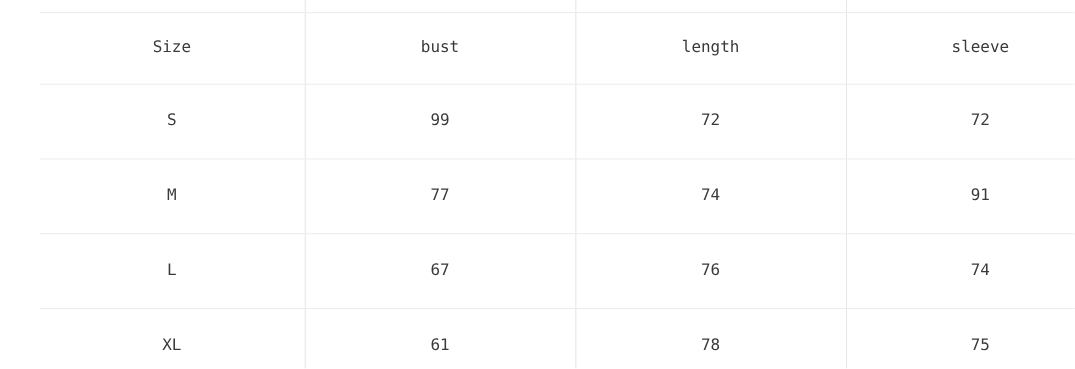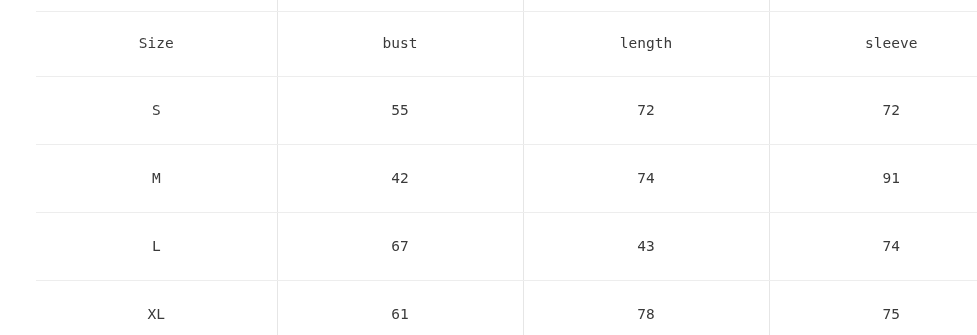--- a/index.html
+++ b/index.html
@@ -96,36 +96,36 @@
 
       <tr class="header-row">
         <th>Size</th>
         <th>bust</th>
         <th>length</th>
         <th>sleeve</th>
       </tr>
 
       <tr class="data-row">
         <td>S</td>
-        <td>55</td>
+        <td>99</td>
         <td>72</td>
         <td>72</td>
       </tr>
 
       <tr class="data-row">
         <td>M</td>
-        <td>42</td>
+        <td>77</td>
         <td>74</td>
         <td>91</td>
       </tr>
 
       <tr class="data-row">
         <td>L</td>
         <td>67</td>
-        <td>43</td>
+        <td>76</td>
         <td>74</td>
       </tr>
 
       <tr class="data-row last-row">
         <td>XL</td>
         <td>61</td>
         <td>78</td>
         <td>75</td>
       </tr>
 

